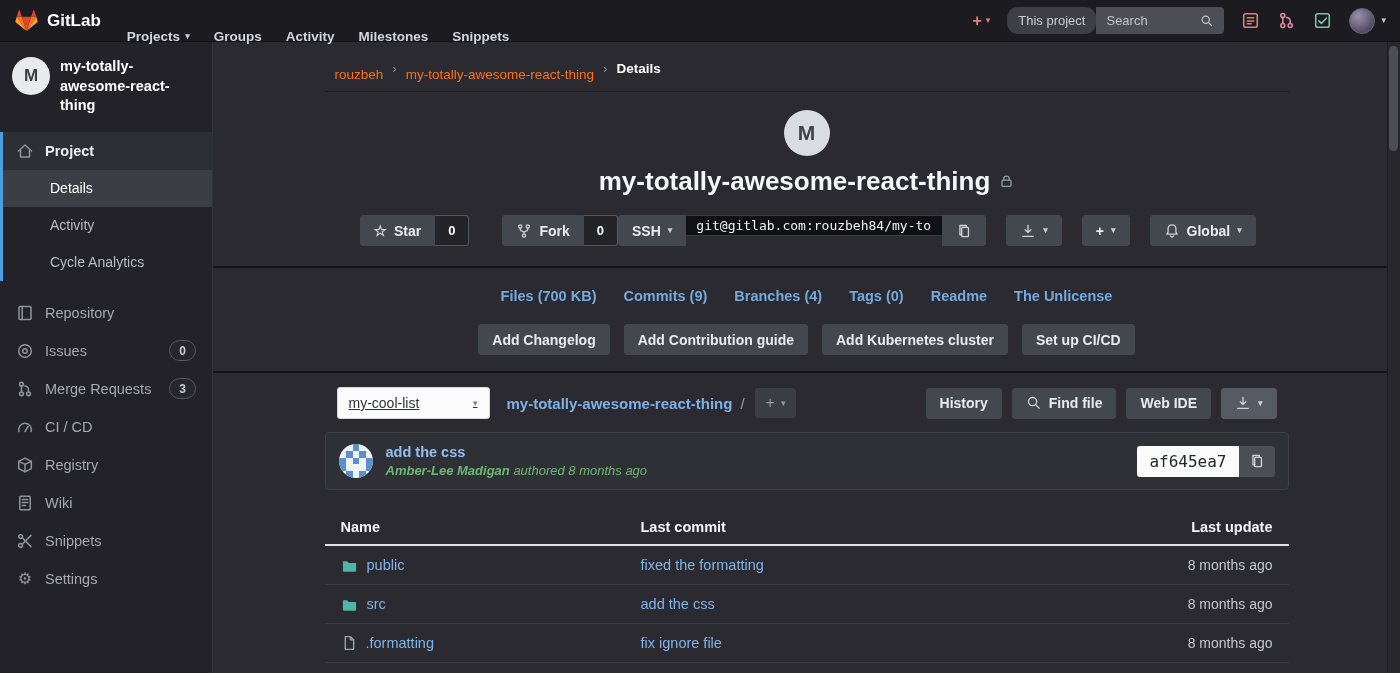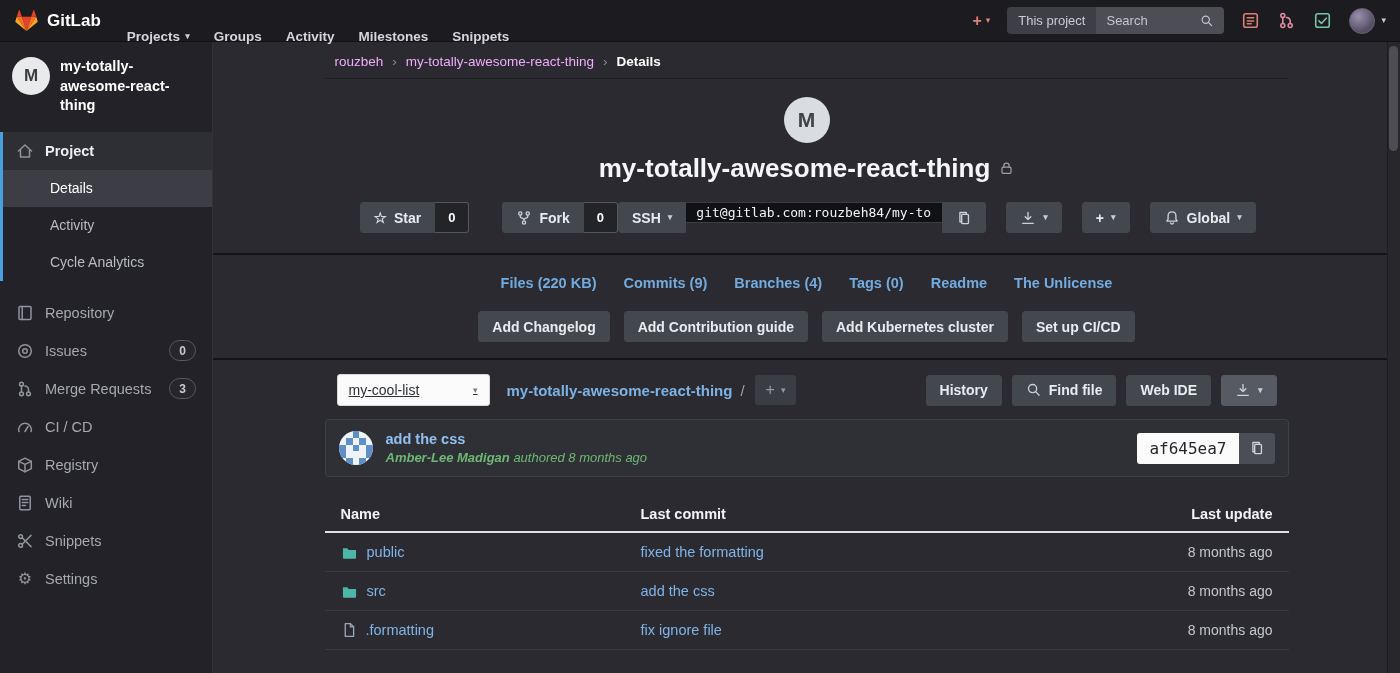--- a/index.html
+++ b/index.html
@@ -24,21 +24,21 @@
   .tanuki { width:25px; height:25px; }
   .logo-text { font-weight:700; font-size:17px; color:#fff; }
   .top-nav { display:flex; align-items:center; gap:24px;margin-top:32px; }
   .top-link { font-size:13.5px; font-weight:600; color:#d4d6db; display:flex; gap:5px; align-items:center; cursor:pointer; white-space:nowrap; }
   .caret { font-size:9px; color:#c9ccd2; line-height:1; }
   .top-right { margin-left:auto; display:flex; align-items:center; gap:17px; }
   .plus-group { display:flex; align-items:center; gap:4px; color:#de8277; cursor:pointer; }
   .plus-glyph { font-size:16px; font-weight:700; line-height:1; }
   .plus-group .caret { color:#de8277; }
   .search-pill { display:flex; align-items:stretch; height:27px; border-radius:4px; overflow:hidden; font-size:13px; }
-  .search-scope { background:#3e3e46; color:#c9ccd2; display:flex; align-items:center; padding:0 11px; white-space:nowrap; }
+  .search-scope { background:#3e3e46; color:#c9ccd2; display:flex; align-items:center; padding:0 11px; white-space:nowrap;border-radius:11px; }
   .search-box { background:#4d4d56; display:flex; align-items:center; padding:0 10px; gap:8px; }
   .search-box input { background:transparent; border:none; outline:none; color:#e8eaee; width:86px; font-size:13px; font-family:"Liberation Sans", sans-serif; }
   .search-box input::placeholder { color:#c3c6cc; }
   .search-box .mag { color:#c3c6cc; }
   .top-icon { width:19px; height:19px; cursor:pointer; }
   .i-issues { color:#dd8078; }
   .i-mr { color:#e08ba0; }
   .i-todo { color:#79c5a5; }
   .user-chip { display:flex; align-items:center; gap:6px; cursor:pointer; }
   .avatar-sm { width:26px; height:26px; border-radius:50%; border:1px solid #6a6474;
@@ -57,21 +57,21 @@
   .sub-row.active { background:#3d3d45; color:#fff; }
   .nav-icon { width:18px; height:18px; flex:none; color:#91949c; }
   .nav-glyph { width:18px; flex:none; font-size:16px; line-height:1; text-align:center; color:#91949c; }
   .badge { margin-left:auto; min-width:27px; height:21px; border-radius:11px; background:#26262c; border:1px solid #595b61; color:#c9ccd2; font-size:12px; font-weight:600; display:flex; align-items:center; justify-content:center; padding:0 7px; }
   .nav-list { margin-top:13px; }
 
   
   .content { position:absolute; top:42px; left:213px; right:0; bottom:0; background:#2a2a30; overflow:hidden; }
   .container { width:964px; margin:0 auto; }
   .crumb-row { display:flex; align-items:center; gap:9px; padding:12px 10px 9px; border-bottom:1px solid #1e1e23; font-size:13.5px; }
-  .crumb-link { color:#f0abfc; cursor:pointer; }
+  .crumb-link { color:#f97316; cursor:pointer;margin-top:13px; }
   .crumb-sep { color:#8a8d94; }
   .crumb-current { color:#fff; font-weight:700; }
 
   .header-sec { display:flex; flex-direction:column; align-items:center; padding-top:18px; }
   .big-avatar { width:46px; height:46px; border-radius:50%; background:#d9dce0; color:#3f434a; font-size:21px; font-weight:700; display:flex; align-items:center; justify-content:center; }
   .proj-title-row { display:flex; align-items:center; gap:9px; margin-top:10px; }
   .proj-title { font-size:26px; font-weight:600; color:#f5f6f8; }
   .lock-icon { color:#9a9ea6; width:15px; height:15px; }
 
   .action-row { display:flex; align-items:center; justify-content:space-between; margin-top:18px; padding:0 35px; }
@@ -380,21 +380,21 @@
         </svg>
         <span>Global</span>
         <span class="caret">▾</span>
       </span>
     </div>
   </div>
 
   <div class="divider div1"></div>
 
   <div class="stats-row">
-    <span class="stat-link">Files (220 KB)</span>
+    <span class="stat-link">Files (700 KB)</span>
     <span class="stat-link">Commits (9)</span>
     <span class="stat-link">Branches (4)</span>
     <span class="stat-link">Tags (0)</span>
     <span class="stat-link">Readme</span>
     <span class="stat-link">The Unlicense</span>
   </div>
 
   <div class="quick-row">
     <span class="btn">Add Changelog</span>
     <span class="btn">Add Contribution guide</span>

